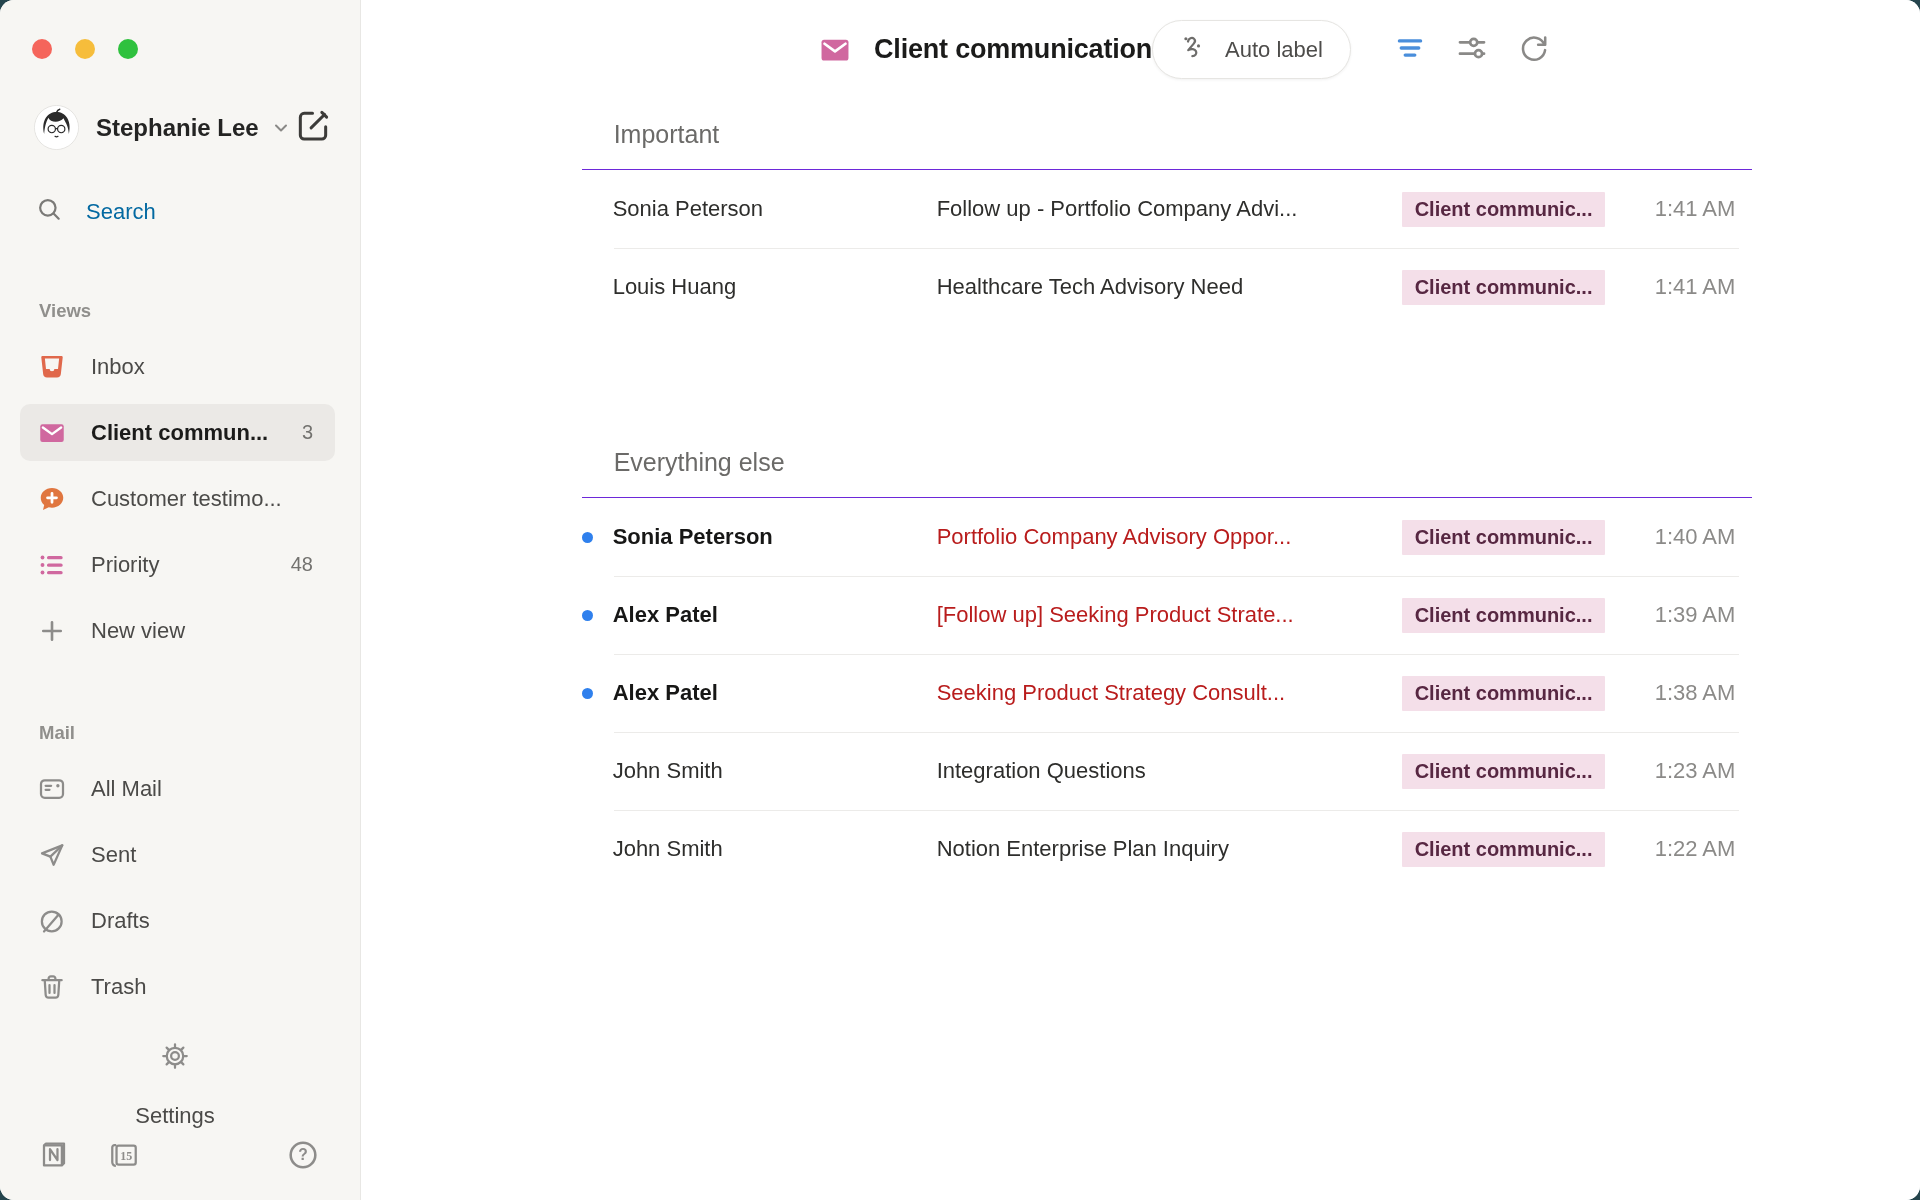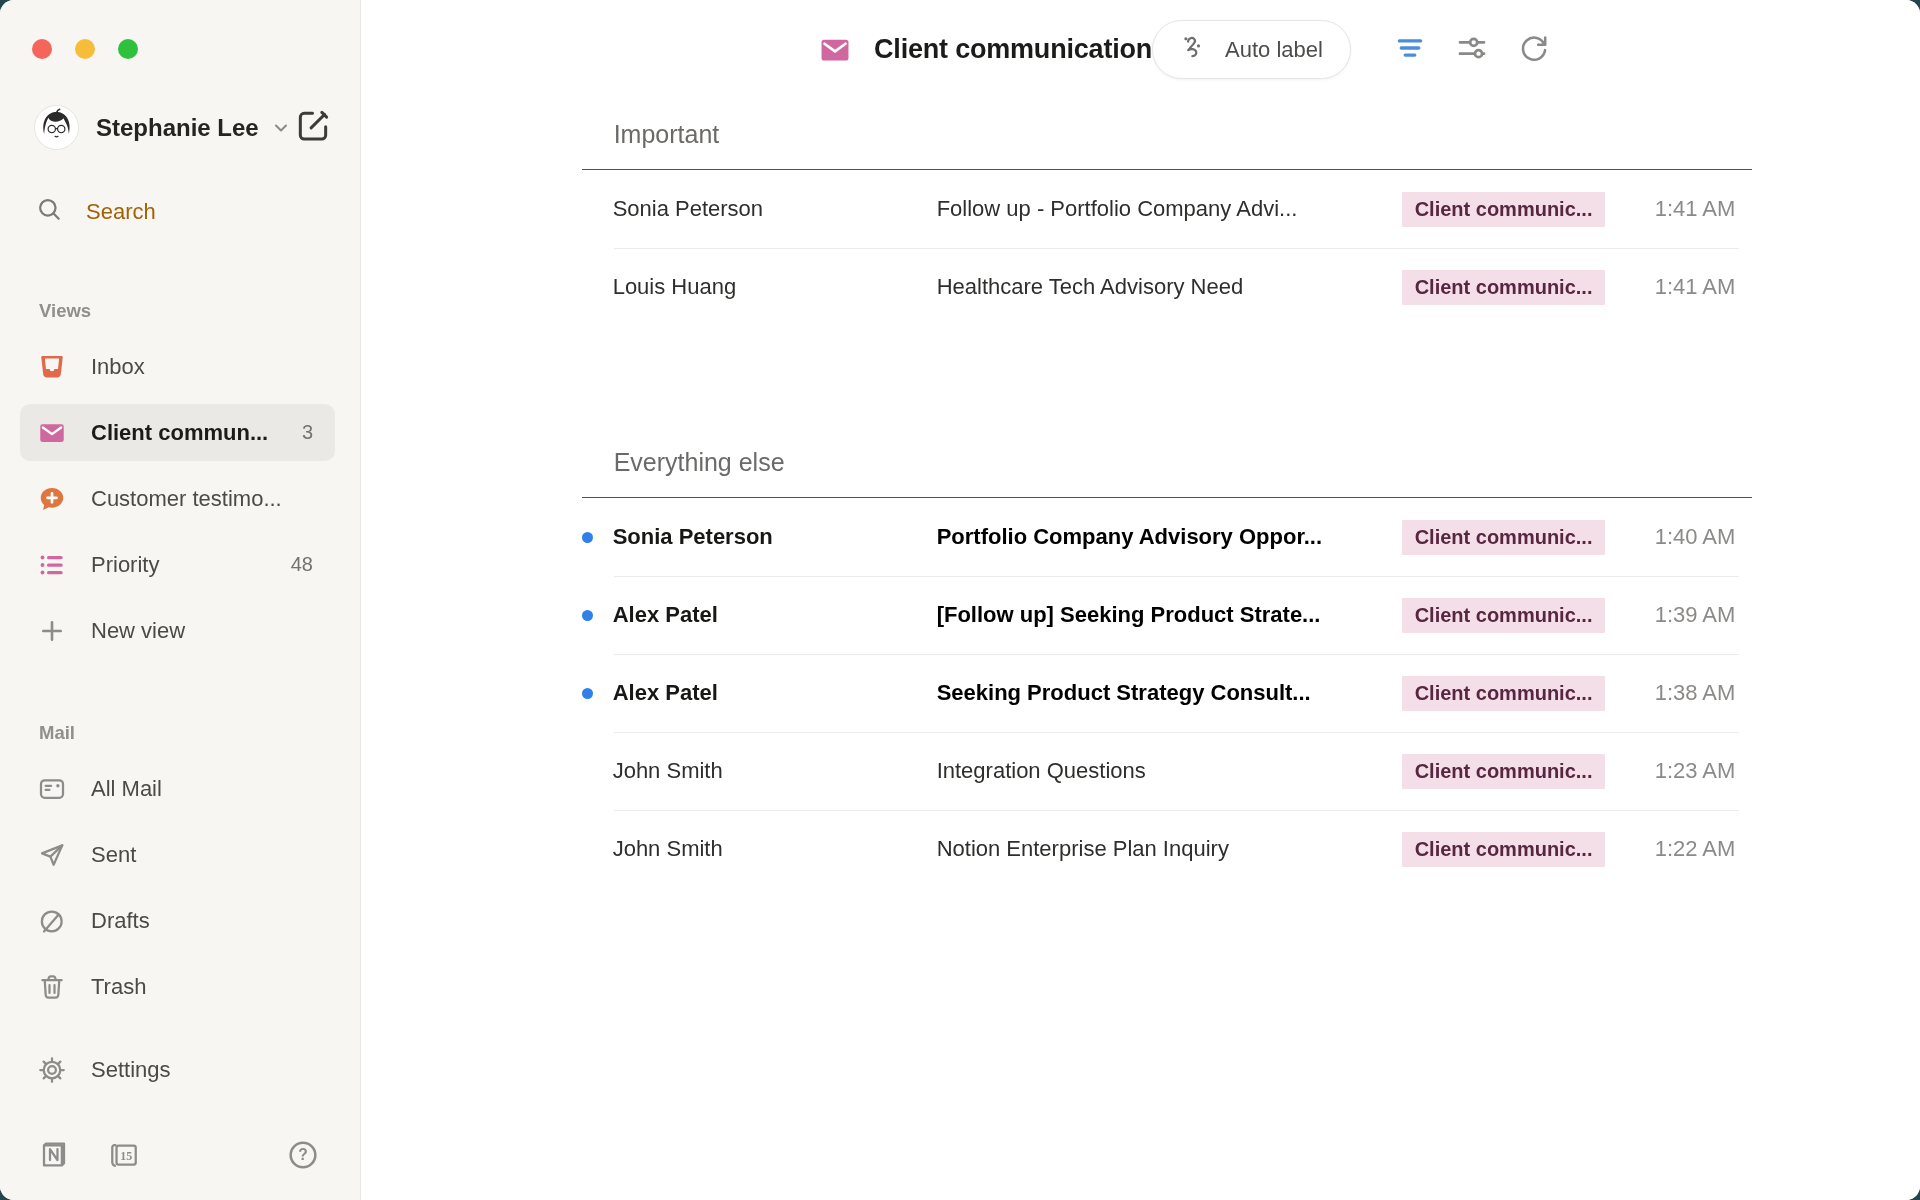--- a/index.html
+++ b/index.html
@@ -10,34 +10,34 @@
   .sidebar{width:361px;flex:none;background:#f7f6f3;border-right:1px solid #e8e7e4;
     display:flex;flex-direction:column;box-sizing:border-box;}
   .traffic{display:flex;gap:23px;padding:39px 0 0 32px;}
   .traffic span{width:20px;height:20px;border-radius:50%;display:block;}
   .user-row{margin:46px 28px 0 34px;display:flex;align-items:center;}
   .avatar{width:43px;height:43px;border-radius:50%;background:#fff;border:1px solid #e5e4e1;overflow:hidden;flex:none;}
   .user-name{font-size:24px;font-weight:600;color:#242423;margin-left:17px;white-space:nowrap;}
   .chev{margin-left:12px;display:flex;}
   .compose{margin-left:auto;background:none;border:none;padding:0;cursor:pointer;display:flex;color:#3c3b39;}
   .search-row{margin:36px 20px 0 15px;padding:9px 0 9px 20px;display:flex;align-items:center;gap:23px;
-    font-size:22px;color:#a16207;border-radius:10px;cursor:pointer;}
+    font-size:22px;color:#0369a1;border-radius:10px;cursor:pointer;}
   .search-row svg{color:#7b7a77;}
   .nav{display:flex;flex-direction:column;}
   .nav-label{margin:62px 0 16px 39px;font-size:18.5px;font-weight:600;color:#908f8c;}
   .nav-label.second{margin-top:54px;}
   .nav-item{margin:0 25px 9px 20px;height:57px;border-radius:10px;display:flex;align-items:center;
     padding:0 22px 0 17px;gap:24px;font-size:22px;color:#4b4a48;cursor:pointer;box-sizing:border-box;}
   .nav-item.selected{background:#ebe9e6;color:#1b1b1a;font-weight:600;}
   .nav-ico{width:30px;height:30px;flex:none;display:flex;align-items:center;justify-content:center;}
   .nav-ico svg{width:30px;height:30px;}
   .nav-item .count{margin-left:auto;font-size:20px;font-weight:400;color:#73726f;}
   .flex-spacer{flex:1;}
   .settings-row{margin:0 25px 34px 20px;height:57px;border-radius:10px;display:flex;align-items:center;
-    padding:0 22px 0 17px;gap:24px;font-size:22px;color:#4b4a48;cursor:pointer;box-sizing:border-box;}
+    padding:0 22px 0 17px;gap:32px;font-size:22px;color:#4b4a48;cursor:pointer;box-sizing:border-box;flex-direction:column;}
   .settings-row svg{color:#8d8c8a;}
   .bottom-row{display:flex;align-items:center;gap:38px;margin:0 40px 22px 38px;height:46px;color:#8d8c8a;}
   .bottom-row .right{margin-left:auto;}
   .bottom-row svg{display:block;}
 
   
   .main{flex:1;display:flex;flex-direction:column;background:#fff;min-width:0;align-items:center;}
   .hdr{height:99px;display:flex;align-items:center;padding:0 52px 0 144px;flex:none;}
   .title-ico{display:flex;flex:none;}
   .hdr h1{font-size:27px;font-weight:600;color:#1b1b1a;margin:0 0 0 22px;letter-spacing:-0.2px;}
@@ -54,21 +54,21 @@
   .section.second{margin-top:101px;}
   .email-row{height:78px;display:flex;align-items:center;position:relative;cursor:pointer;}
   .email-row + .email-row::before{content:"";position:absolute;top:0;left:32px;right:13px;height:1px;background:#ecebe9;}
   .dot-col{width:31px;flex:none;display:flex;align-items:center;}
   .unread-dot{width:11px;height:11px;border-radius:50%;visibility:hidden;}
   .unread .unread-dot{visibility:visible;}
   .sender-col{width:324px;flex:none;font-size:22px;color:#2e2e2c;white-space:nowrap;overflow:hidden;}
   .subject-col{width:465px;flex:none;font-size:22px;color:#2e2e2c;white-space:nowrap;overflow:hidden;
     text-overflow:ellipsis;padding-right:22px;box-sizing:border-box;}
   .unread .sender-col{font-weight:700;color:#171716;}
-  .unread .subject-col{font-weight:700;color:#000000;}
+  .unread .subject-col{font-weight:400;color:#b91c1c;}
   .badge-col{width:253px;flex:none;}
   .badge{display:inline-block;font-size:20px;font-weight:600;padding:6px 13px;border-radius:1px;white-space:nowrap;}
   .time-col{flex:1;text-align:right;font-size:22px;color:#8b8a88;padding-right:17px;white-space:nowrap;}
 </style>
 </head>
 <body>
 
 <div class="window">
 
   <aside class="sidebar">

